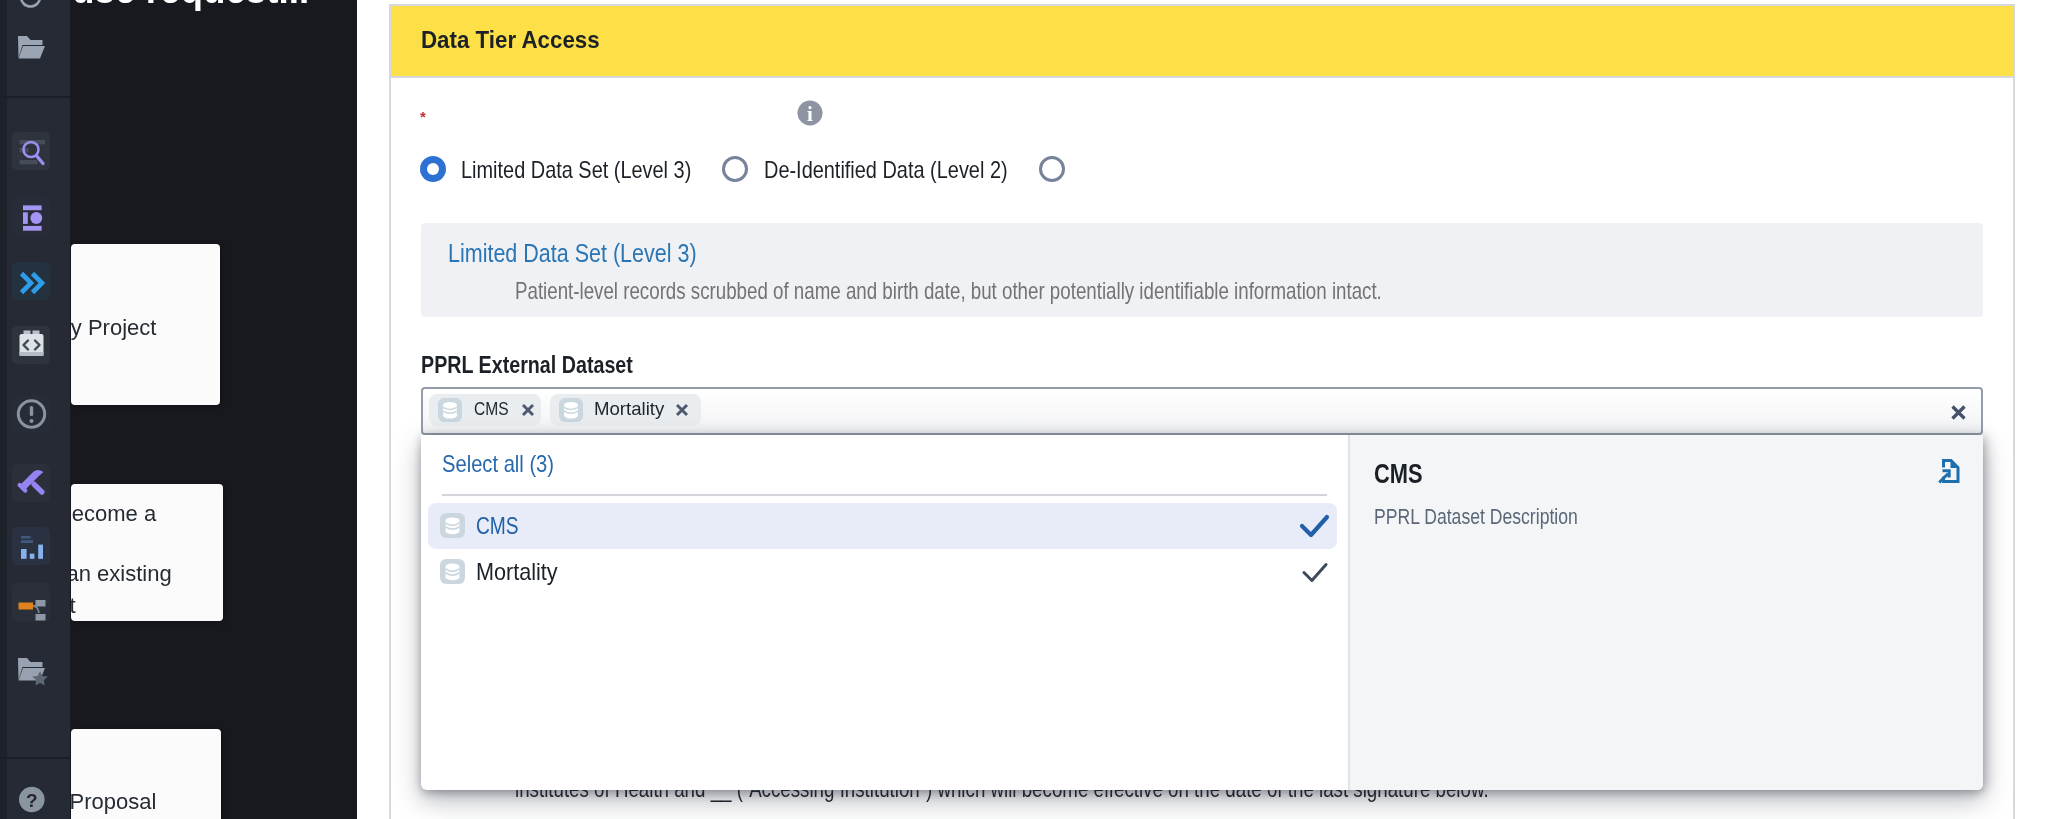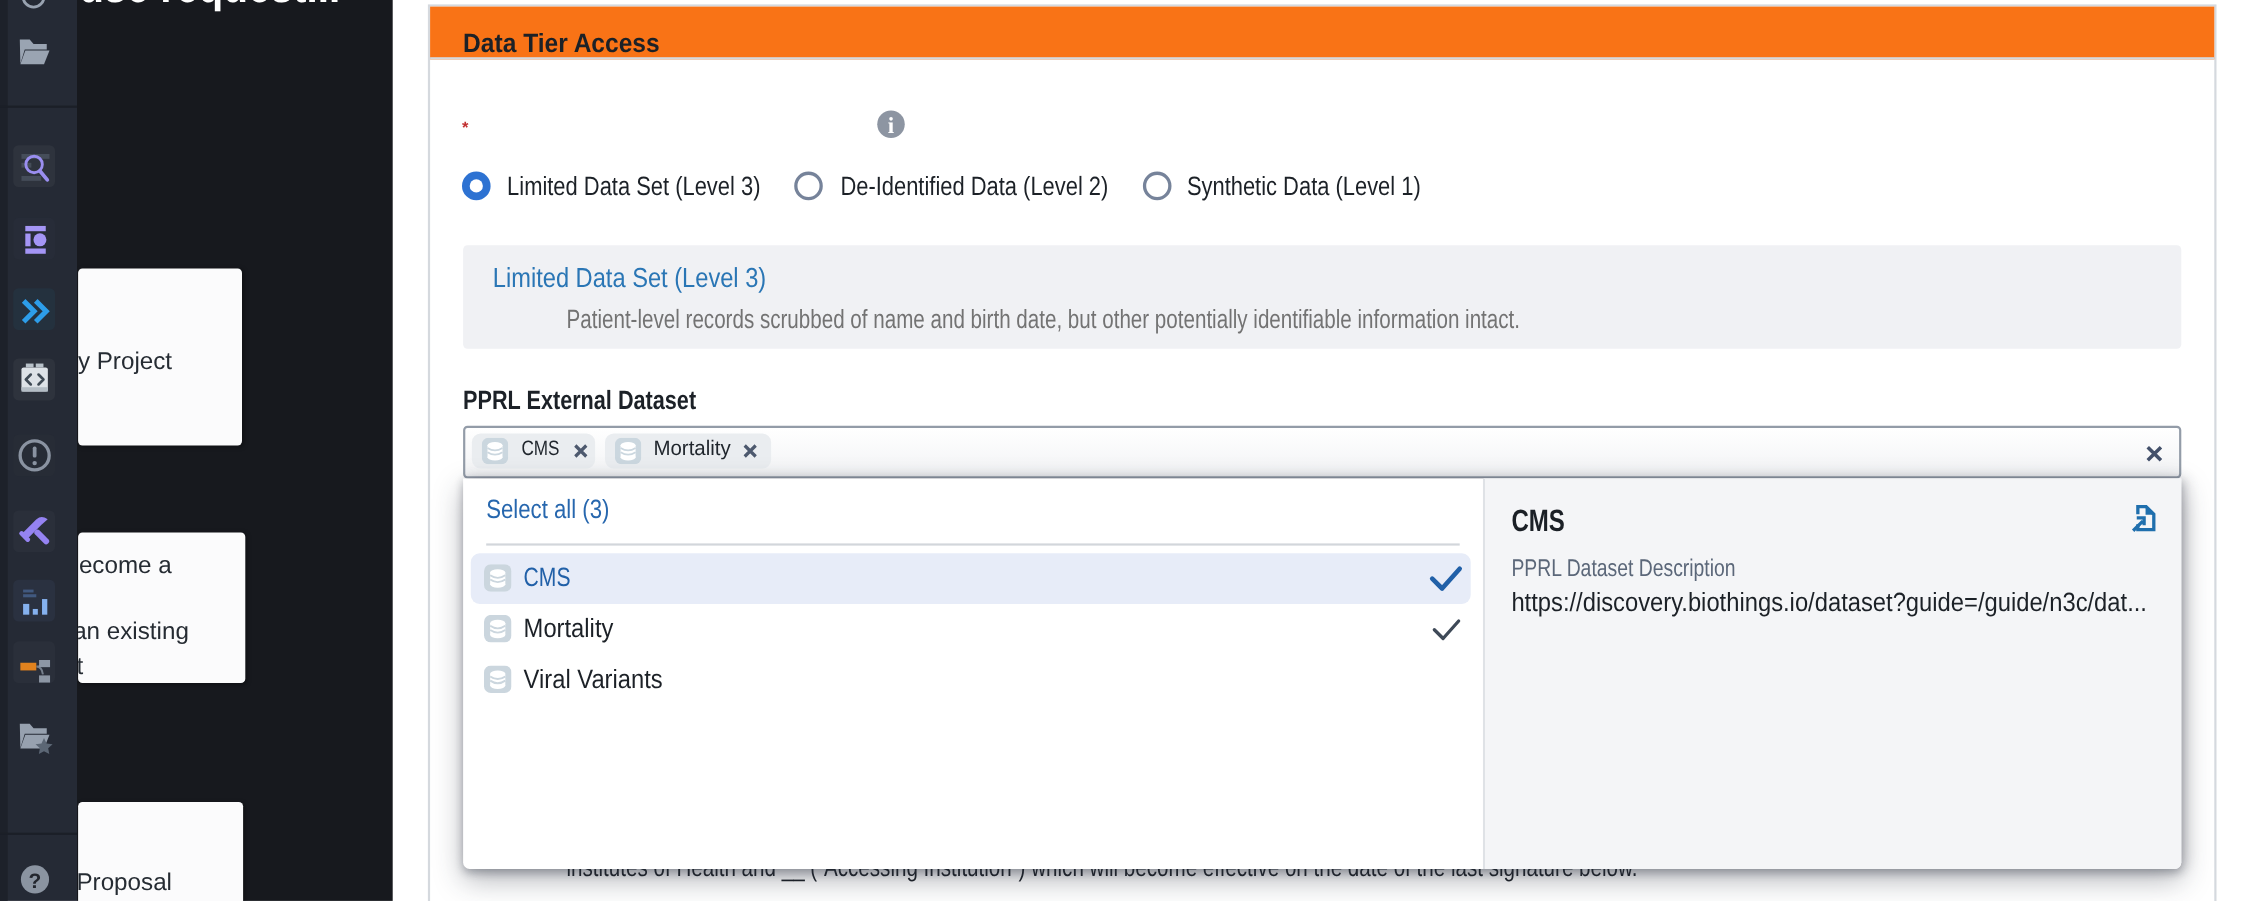--- a/index.html
+++ b/index.html
@@ -2,21 +2,21 @@
 <html><head><meta charset="utf-8"><style>
 *{margin:0;padding:0;box-sizing:border-box}
 html,body{width:2048px;height:819px;overflow:hidden;background:#fff;
  font-family:"Liberation Sans",sans-serif;}
 #root{position:relative;width:2048px;height:819px;overflow:hidden}
 .abs{position:absolute}
 .tx{display:inline-block;transform-origin:0 0;white-space:pre}
 
 #card{position:absolute;left:389px;top:4px;width:1626px;height:830px;
  background:#fff;border:2px solid #d5d9de;}
-#cardhead{position:absolute;left:0;top:0;width:100%;height:48px;background:#f97316;
+#cardhead{position:absolute;left:0;top:0;width:100%;height:72px;background:#fde047;
  border-bottom:2px solid #d5d9de;}
 #cardhead span{position:absolute;left:30px;top:20px;font-size:24px;font-weight:700;color:#1c2127}
 .q-ast{color:#c23030;font-size:15px;font-weight:700}
 .radio-off{position:absolute;width:26px;height:26px;border-radius:50%;border:3px solid #76839a;background:#fff}
 .lbl{font-size:24px;color:#1c2127}
 .gbox{position:absolute;left:421px;top:223px;width:1562px;height:94px;background:#f0f1f4;border-radius:4px}
 
 #dd{position:absolute;left:421px;top:435px;width:1562px;height:355px;background:#fff;
  border-radius:0 0 6px 6px;box-shadow:0 10px 26px rgba(40,45,60,.35), 0 3px 8px rgba(40,45,60,.28), 5px 0 12px rgba(40,45,60,.14);}
 #ddright{position:absolute;left:927px;top:0;width:635px;height:355px;background:#f4f5f7;border-left:2px solid #dfe2e6;border-radius:0 0 6px 0}
@@ -38,21 +38,20 @@
  <circle cx="13" cy="13" r="12.5" fill="#8d95a2"></circle>
  <text x="13" y="20.5" font-size="21" font-weight="700" fill="#fff" font-family="Liberation Serif" text-anchor="middle">i</text>
 </svg>
 
 <div class="abs" style="left:420px;top:156px;width:26px;height:26px;border-radius:50%;background:#2d72d2"></div>
 <div class="abs" style="left:427px;top:163px;width:12px;height:12px;border-radius:50%;background:#fff"></div>
 <div class="abs lbl" style="left:461px;top:156px"><span class="tx" style="transform:scaleX(.83)">Limited Data Set (Level 3)</span></div>
 <div class="radio-off" style="left:722px;top:156px"></div>
 <div class="abs lbl" style="left:764px;top:156px"><span class="tx" style="transform:scaleX(.83)">De-Identified Data (Level 2)</span></div>
 <div class="radio-off" style="left:1039px;top:156px"></div>
-<div class="abs lbl" style="left:1079px;top:156px"><span class="tx" style="transform:scaleX(.83)">Synthetic Data (Level 1)</span></div>
 
 <div class="gbox"></div>
 <div class="abs" style="left:448px;top:239px;font-size:25px;color:#2a76b5"><span class="tx" style="transform:scaleX(.86)">Limited Data Set (Level 3)</span></div>
 <div class="abs" style="left:515px;top:277px;font-size:24px;color:#737373"><span class="tx" style="transform:scaleX(.78)">Patient-level records scrubbed of name and birth date, but other potentially identifiable information intact.</span></div>
 
 <div class="abs" style="left:421px;top:351px;font-size:24px;font-weight:700;color:#1c2127"><span class="tx" style="transform:scaleX(.82)">PPRL External Dataset</span></div>
 
 <div class="abs" style="left:421px;top:387px;width:1562px;height:48px;border:2px solid #939ca8;border-radius:4px;background:linear-gradient(#ffffff,#f2f3f5)"></div>
 <div class="abs" style="left:429px;top:394px;width:112px;height:32px;background:#eaedf0;border-radius:8px">
  <span class="abs" style="left:9px;top:4px"><svg width="24" height="24" viewBox="0 0 24 24">
@@ -112,40 +111,28 @@
           <rect x="5.4" y="7.2" width="13.2" height="10.3" fill="#fff"></rect>
           <ellipse cx="12" cy="17.5" rx="6.6" ry="2.9" fill="#fff"></ellipse>
           <path d="M5.4 9.5 q6.6 4.6 13.2 0" stroke="#cbd6de" stroke-width="1.6" fill="none"></path>
           <path d="M5.4 13.2 q6.6 4.6 13.2 0" stroke="#cbd6de" stroke-width="1.6" fill="none"></path>
         </svg>
   <span class="rt"><span class="tx" style="transform:scaleX(.9)">Mortality</span></span>
   <svg class="abs" style="left:873px;top:12px" width="28" height="23" viewBox="0 0 31 26">
           <path d="M3 13 L12 22 L28 4" stroke="#3f4a58" stroke-width="3.4" fill="none" stroke-linecap="round" stroke-linejoin="round"></path>
         </svg>
  </div>
- <div class="row" style="top:160px">
-  <svg class="ic" width="25" height="25" viewBox="0 0 24 24">
-          <rect width="24" height="24" rx="6" fill="#cbd6de"></rect>
-          <ellipse cx="12" cy="7.2" rx="6.6" ry="2.9" fill="#fff"></ellipse>
-          <rect x="5.4" y="7.2" width="13.2" height="10.3" fill="#fff"></rect>
-          <ellipse cx="12" cy="17.5" rx="6.6" ry="2.9" fill="#fff"></ellipse>
-          <path d="M5.4 9.5 q6.6 4.6 13.2 0" stroke="#cbd6de" stroke-width="1.6" fill="none"></path>
-          <path d="M5.4 13.2 q6.6 4.6 13.2 0" stroke="#cbd6de" stroke-width="1.6" fill="none"></path>
-        </svg>
-  <span class="rt"><span class="tx" style="transform:scaleX(.9)">Viral Variants</span></span>
- </div>
  <div id="ddright">
   <div class="abs" style="left:24px;top:23px;font-size:28px;font-weight:700;color:#1b2026"><span class="tx" style="transform:scaleX(.78)">CMS</span></div>
   <svg class="abs" style="left:588px;top:23px" width="22" height="26" viewBox="0 0 22 26">
    <path d="M5.5 9.5 V2.5 H13 L20 9.5 V23.5 H5.5 V18.5" stroke="#1f6fad" stroke-width="3" fill="none"></path>
    <path d="M12.5 2.5 V10 H20 Z" fill="#1f6fad"></path>
    <path d="M1.2 24.5 L10 15.8 M4.5 12.8 H11.2 V19.5" stroke="#1f6fad" stroke-width="3" fill="none"></path>
   </svg>
   <div class="abs" style="left:24px;top:69px;font-size:22px;color:#5b6779"><span class="tx" style="transform:scaleX(.8)">PPRL Dataset Description</span></div>
-  <div class="abs" style="left:24px;top:99px;font-size:24px;color:#1c2127"><span class="tx" style="transform:scaleX(.9)">https://discovery.biothings.io/dataset?guide=/guide/n3c/dat...</span></div>
  </div>
 </div>
 
 <div class="abs" style="left:70px;top:0;width:287px;height:819px;background:#17191e;overflow:hidden">
  <div class="abs" style="left:2px;top:-31px;font-size:40px;font-weight:700;color:#fff;line-height:40px"><span class="tx" style="transform:scaleX(.92)">use request...</span></div>
 
  <div class="abs" style="left:0.5px;top:244px;width:149px;height:161px;background:#fbfbfc;border-radius:4px;overflow:hidden;box-shadow:1px 1px 4px rgba(0,0,0,.35)">
   <div class="abs" style="left:-18px;top:71px;font-size:22px;color:#262c33">My Project</div>
  </div>
 

